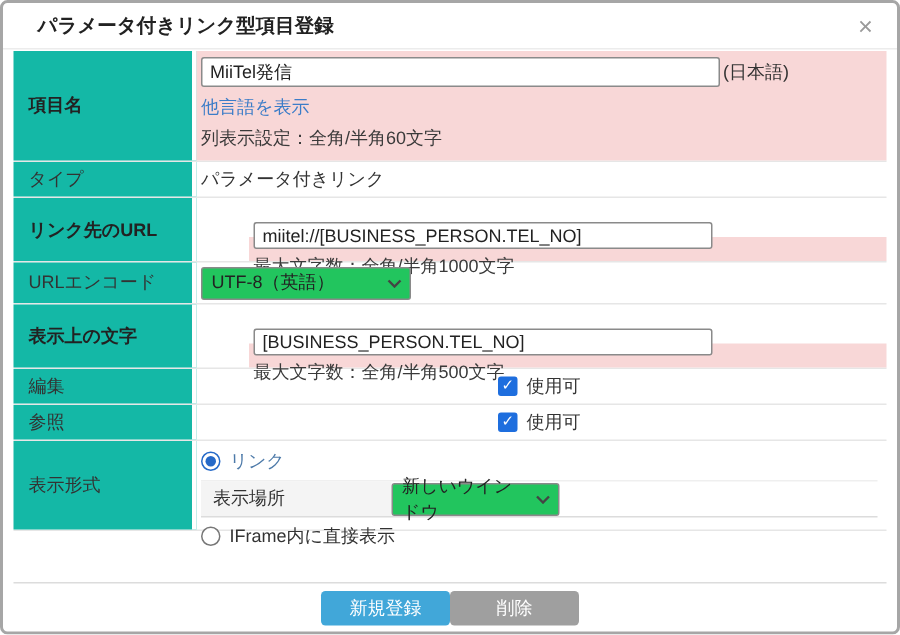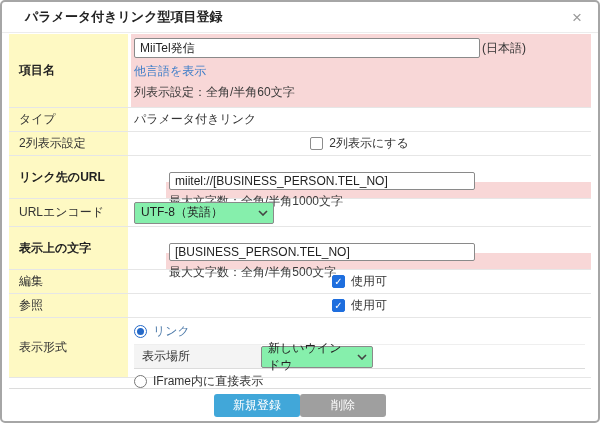--- a/index.html
+++ b/index.html
@@ -27,21 +27,21 @@
   .title { font-size:13px; font-weight:bold; color:#222; }
   .close {
     margin-left:auto; font-size:17px; color:#9a9a9a;
     line-height:1; cursor:pointer; padding:2px 4px;
   }
   
   .table { margin:1px 7px 0 7px; }
   .row { display:flex; align-items:stretch; border-bottom:1px solid #e6e6e6; }
   .label {
     flex:0 0 122px; width:122px;
-    background:#fef9c3;
+    background:#14b8a6;
     border-right:3px solid #fff;
     display:flex; align-items:center;
     padding:3px 6px 3px 10px;
     font-size:12px; color:#333;
   }
   .label.bold { font-weight:bold; color:#222; }
   .content {
     flex:1;
     display:flex; flex-direction:column; justify-content:center;
     padding:2px 6px 2px 3px;
@@ -59,21 +59,21 @@
     border:1px solid #8a8a8a; border-radius:2px;
     height:20px; padding:1px 5px; background:#fff;
   }
   .inline { display:flex; align-items:center; gap:2px; }
   .link { color:#3b7cc8; font-size:12px; cursor:pointer; }
   .note { font-size:12px; color:#3a3a3a; }
   .name-content { justify-content:space-between; padding-top:4px; padding-bottom:6px; }
   .url-content { gap:3px; padding-top:4px; padding-bottom:3px;margin-top:26px; }
   .fake-select {
     display:inline-flex; align-items:center; justify-content:space-between;
-    border:1px solid #8a8a8a; border-radius:2px; background:#86efac;
+    border:1px solid #8a8a8a; border-radius:2px; background:#22c55e;
     height:22px; padding:0 5px 0 6px; font-size:12px; color:#222; cursor:pointer;
   }
   .chev { width:10px; height:6px; margin-left:8px; flex:0 0 auto; }
   .chev path { stroke:#444; stroke-width:1.6; fill:none; }
   .checkline { flex-direction:row; align-items:center; gap:6px; }
   .checkbox {
     width:13px; height:13px; flex:0 0 13px;
     border:1px solid #8c8c8c; border-radius:2px; background:#fff;
     display:flex; align-items:center; justify-content:center;
     font-size:10px; color:#fff; cursor:pointer;
@@ -141,27 +141,20 @@
       </div>
     </div>
 
     <div class="row h24">
       <div class="label">タイプ</div>
       <div class="content">
         <span>パラメータ付きリンク</span>
       </div>
     </div>
 
-    <div class="row h24">
-      <div class="label">2列表示設定</div>
-      <div class="content checkline">
-        <span class="checkbox"></span>
-        <span>2列表示にする</span>
-      </div>
-    </div>
 
     <div class="row h43">
       <div class="label bold">リンク先のURL</div>
       <div class="content pink url-content">
         <input type="text" style="width: 306px;" value="miitel://[BUSINESS_PERSON.TEL_NO]">
         <span class="note">最大文字数：全角/半角1000文字</span>
       </div>
     </div>
 
     <div class="row h28">

